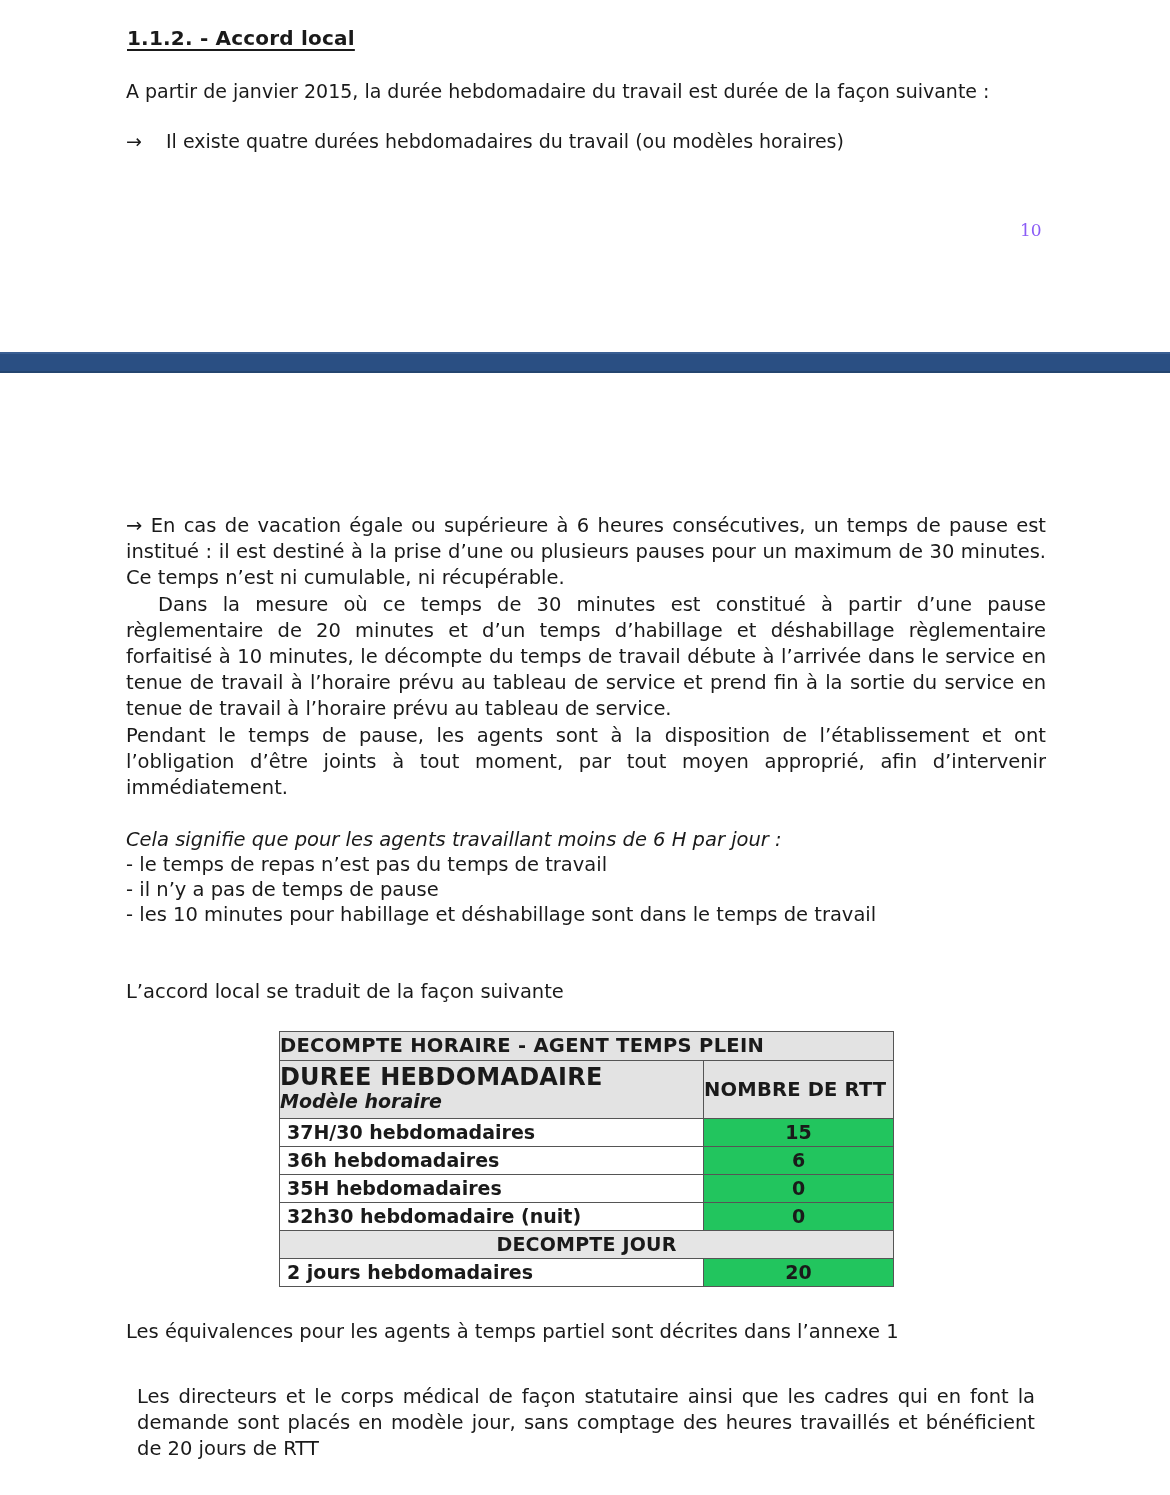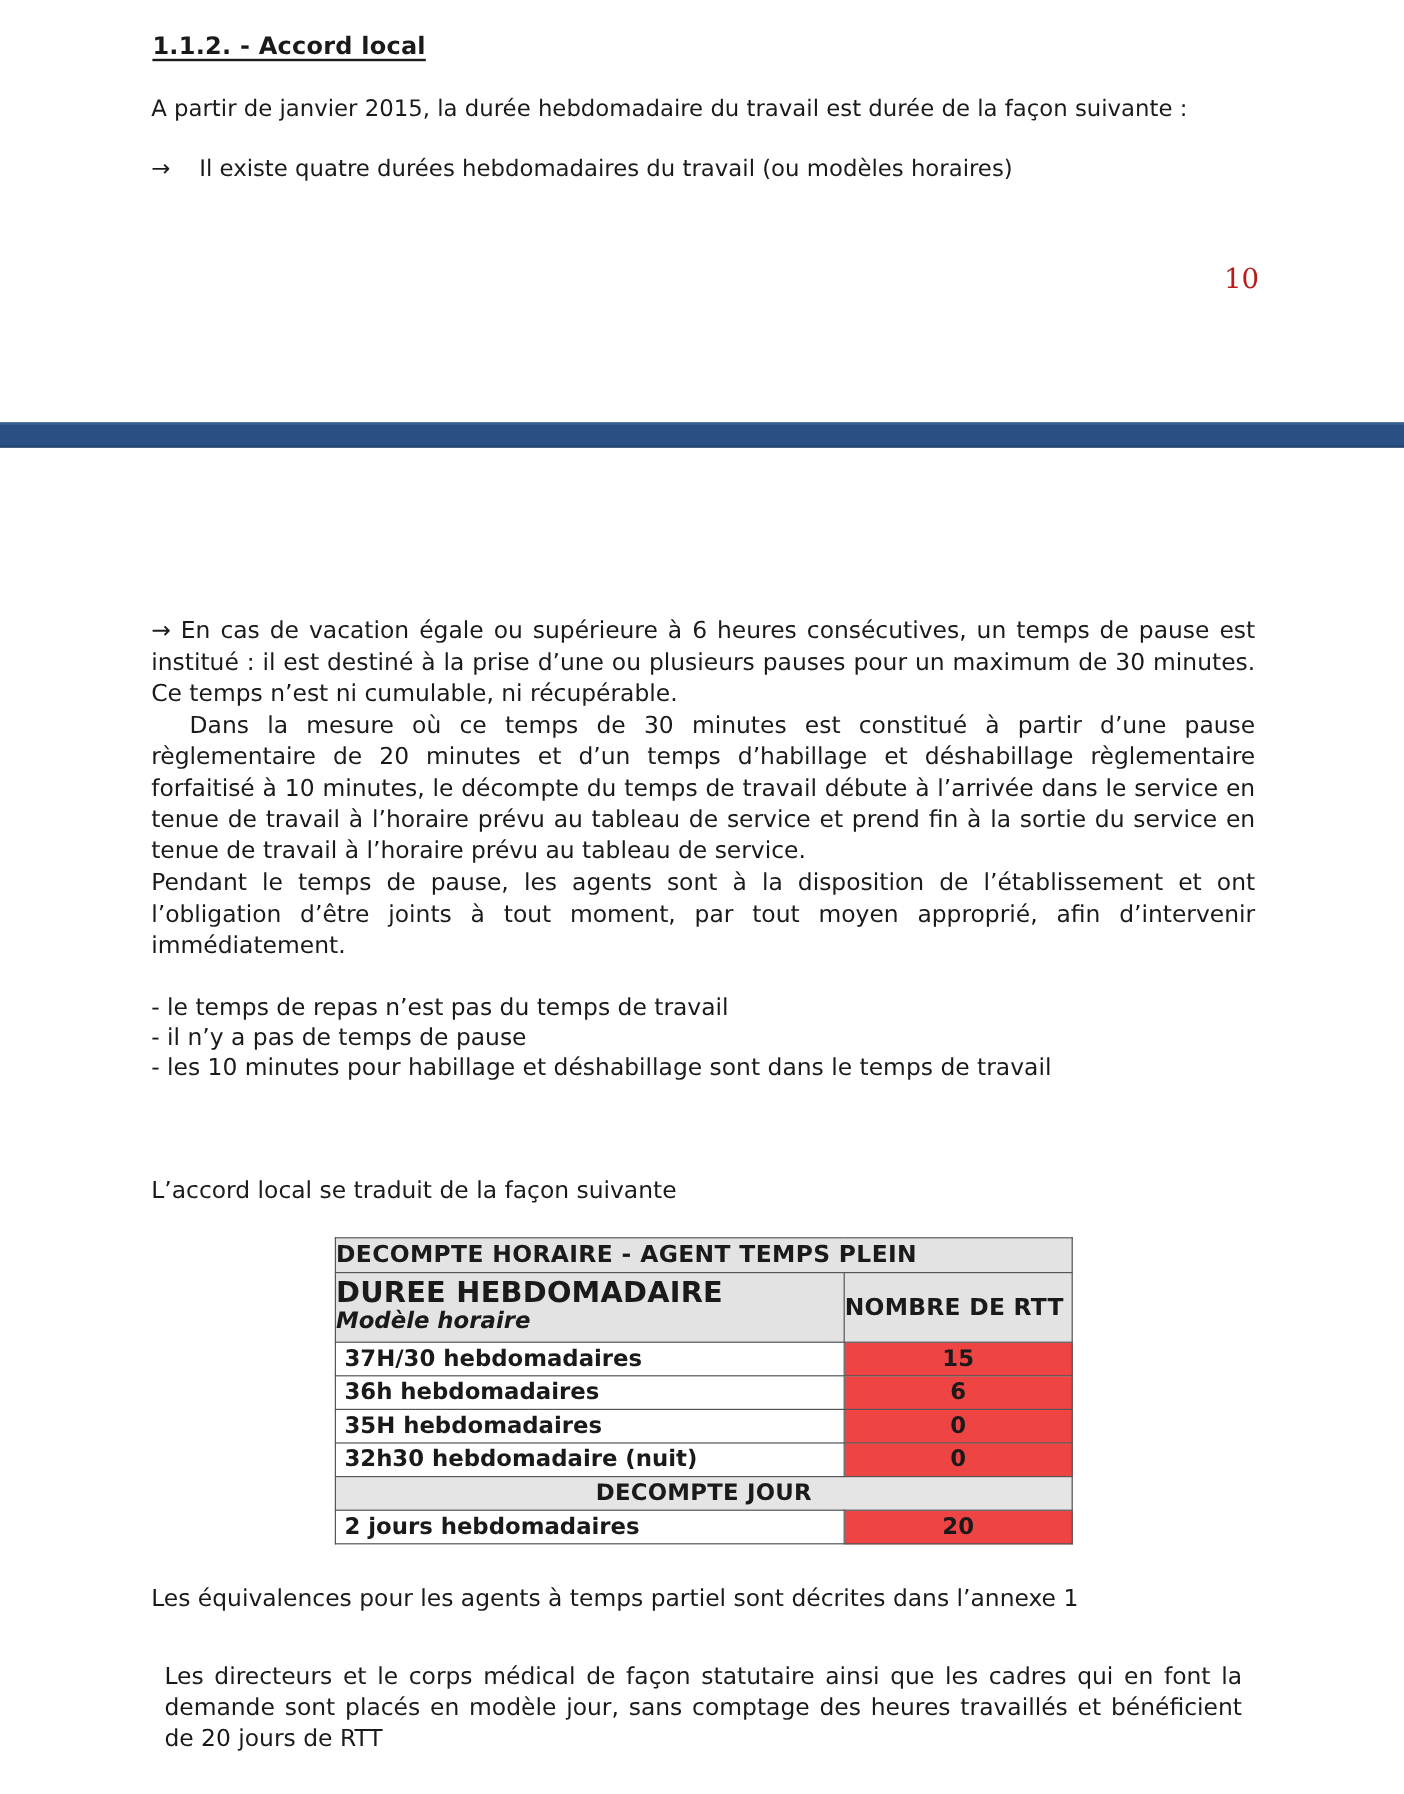--- a/index.html
+++ b/index.html
@@ -48,22 +48,22 @@
   #arrow-line-1 .arrow-glyph {
     display: inline-block;
     width: 40px;
     font-size: 19px;
   }
 
   #page-number {
     left: 1020px;
     top: 220px;
     font-family: "DejaVu Serif", "Liberation Serif", serif;
-    font-size: 23px;
-    color: #b91c1c;
+    font-size: 17px;
+    color: #8b5cf6;
   }
 
   
   #blue-band {
     left: 0;
     top: 352px;
     width: 1170px;
     height: 21px;
     background: #2a4f83;
     border-top: 2px solid #3a5f93;
@@ -158,21 +158,21 @@
     padding-left: 7px;
     font-weight: bold;
     text-align: left;
     background: #ffffff;
   }
   #decompte-table .value-cell {
     height: 27px;
     line-height: 27px;
     text-align: center;
     font-weight: bold;
-    background: #ef4444;
+    background: #22c55e;
   }
   #decompte-table .section-cell {
     height: 27px;
     line-height: 27px;
     text-align: center;
     font-weight: bold;
     background: #e5e5e5;
     letter-spacing: 0.2px;
   }
 
@@ -210,20 +210,21 @@
 
 <div class="abs" id="blue-band"></div>
 
 <div class="abs" id="body-block">
   <p>→ En cas de vacation égale ou supérieure à 6 heures consécutives, un temps de pause est institué : il est destiné à la prise d’une ou plusieurs pauses pour un maximum de 30 minutes. Ce temps n’est ni cumulable, ni récupérable.</p>
   <p class="indented">Dans la mesure où ce temps de 30 minutes est constitué à partir d’une pause règlementaire de 20 minutes et d’un temps d’habillage et déshabillage règlementaire forfaitisé à 10 minutes, le décompte du temps de travail débute à l’arrivée dans le service en tenue de travail à l’horaire prévu au tableau de service et prend fin à la sortie du service en tenue de travail à l’horaire prévu au tableau de service.</p>
   <p>Pendant le temps de pause, les agents sont à la disposition de l’établissement et ont l’obligation d’être joints à tout moment, par tout moyen approprié, afin d’intervenir immédiatement.</p>
 </div>
 
 <div class="abs" id="note-block">
+  <div class="note-title">Cela signifie que pour les agents travaillant moins de 6 H par jour :</div>
   <div class="dash-item">- le temps de repas n’est pas du temps de travail</div>
   <div class="dash-item">- il n’y a pas de temps de pause</div>
   <div class="dash-item">- les 10 minutes pour habillage et déshabillage sont dans le temps de travail</div>
 </div>
 
 <div class="abs" id="accord-lead">L’accord local se traduit de la façon suivante</div>
 
 <table class="abs" id="decompte-table">
   <colgroup>
     <col style="width:424px">

